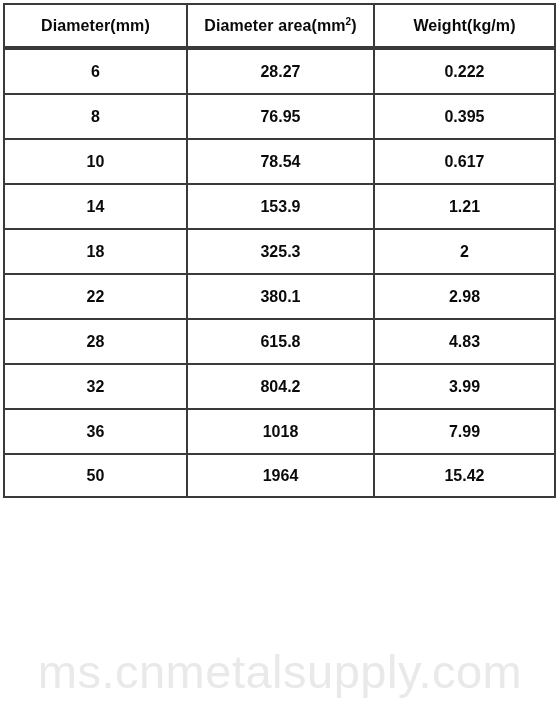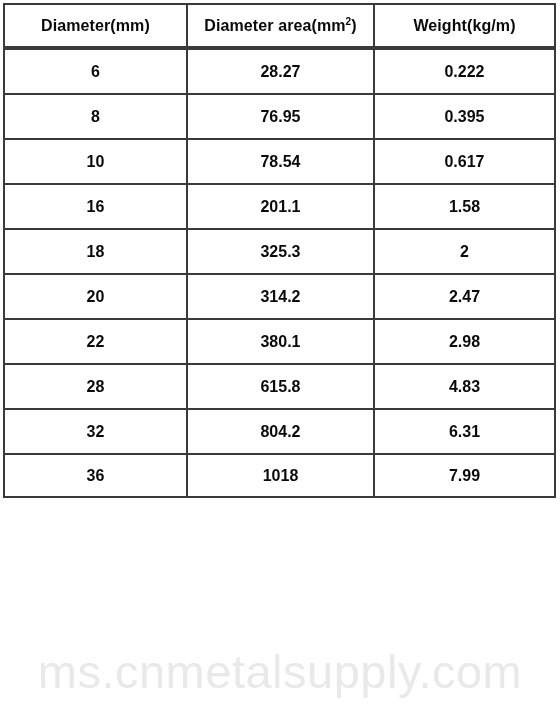--- a/index.html
+++ b/index.html
@@ -144,51 +144,51 @@
           <td><span class="cellval">8</span></td>
           <td><span class="cellval">76.95</span></td>
           <td><span class="cellval">0.395</span></td>
         </tr>
         <tr>
           <td><span class="cellval">10</span></td>
           <td><span class="cellval">78.54</span></td>
           <td><span class="cellval">0.617</span></td>
         </tr>
         <tr>
-          <td><span class="cellval">16</span></td>
-          <td><span class="cellval">201.1</span></td>
-          <td><span class="cellval">1.58</span></td>
+          <td><span class="cellval">14</span></td>
+          <td><span class="cellval">153.9</span></td>
+          <td><span class="cellval">1.21</span></td>
         </tr>
         <tr>
           <td><span class="cellval">18</span></td>
           <td><span class="cellval">325.3</span></td>
           <td><span class="cellval">2</span></td>
-        </tr>
-        <tr>
-          <td><span class="cellval">20</span></td>
-          <td><span class="cellval">314.2</span></td>
-          <td><span class="cellval">2.47</span></td>
         </tr>
         <tr>
           <td><span class="cellval">22</span></td>
           <td><span class="cellval">380.1</span></td>
           <td><span class="cellval">2.98</span></td>
         </tr>
         <tr>
           <td><span class="cellval">28</span></td>
           <td><span class="cellval">615.8</span></td>
           <td><span class="cellval">4.83</span></td>
         </tr>
         <tr>
           <td><span class="cellval">32</span></td>
           <td><span class="cellval">804.2</span></td>
-          <td><span class="cellval">6.31</span></td>
+          <td><span class="cellval">3.99</span></td>
         </tr>
         <tr>
           <td><span class="cellval">36</span></td>
           <td><span class="cellval">1018</span></td>
           <td><span class="cellval">7.99</span></td>
+        </tr>
+        <tr>
+          <td><span class="cellval">50</span></td>
+          <td><span class="cellval">1964</span></td>
+          <td><span class="cellval">15.42</span></td>
         </tr>
       </tbody>
     </table>
   </div>
 
 </div>
 
 </body></html>

